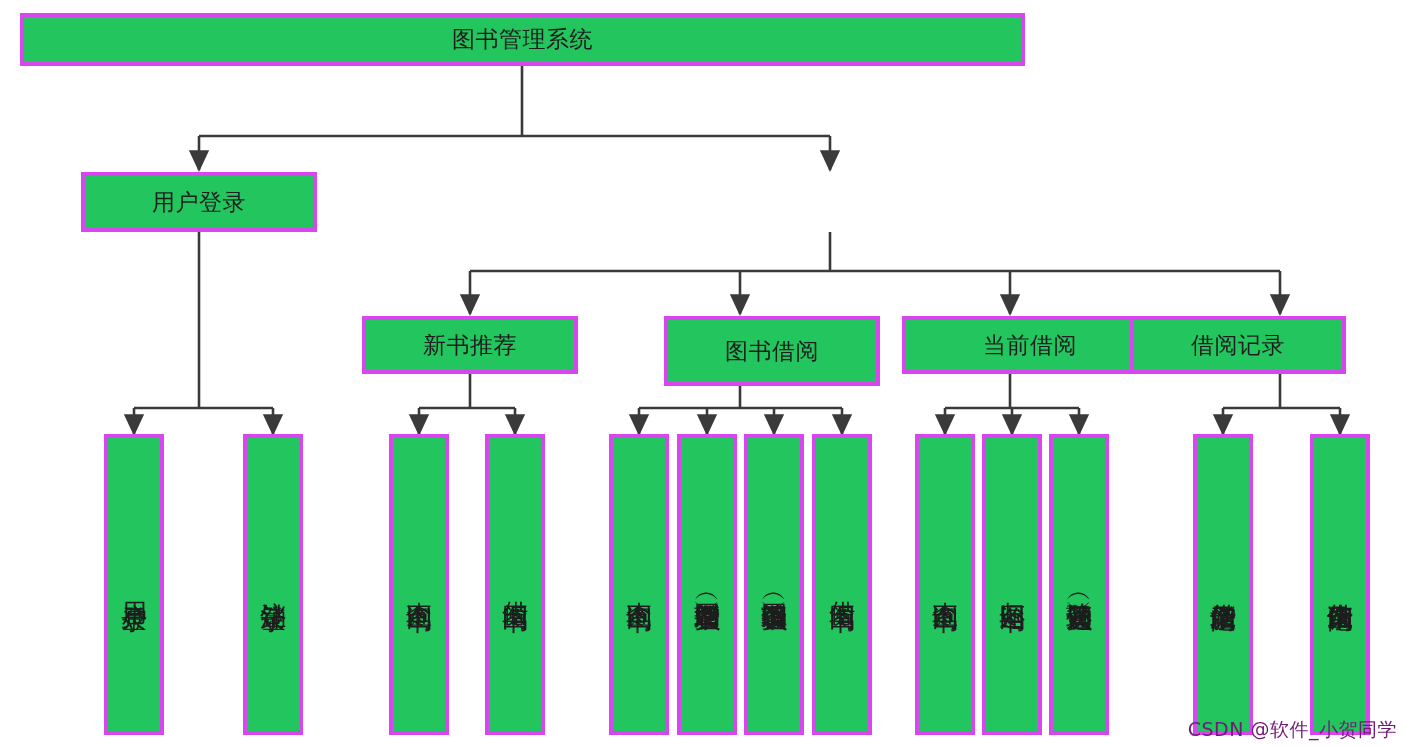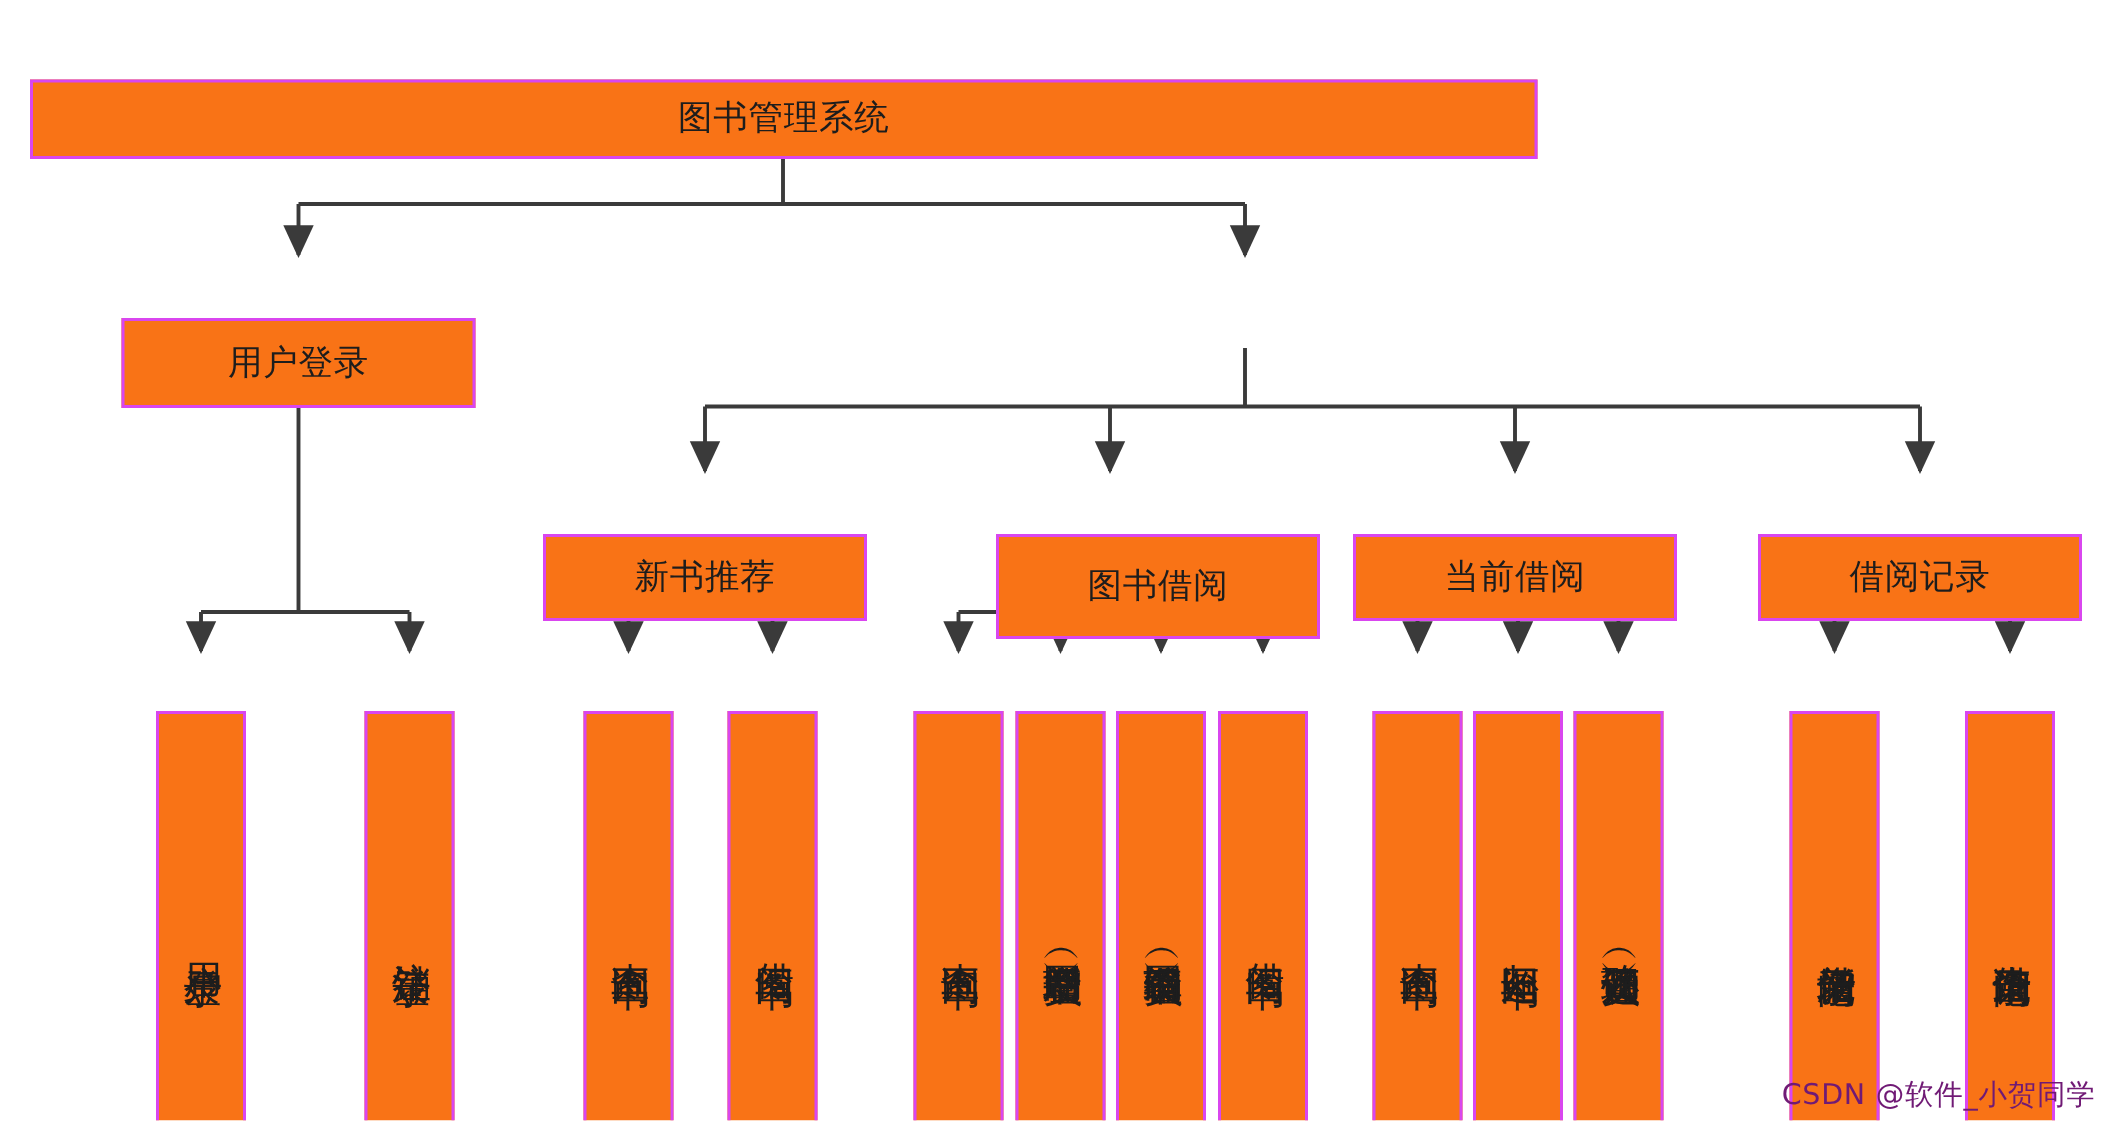--- a/index.html
+++ b/index.html
@@ -20,28 +20,27 @@
   svg#wires {
     position: absolute;
     left: 0;
     top: 0;
     width: 1405px;
     height: 747px;
   }
   .node {
     position: absolute;
     box-sizing: border-box;
-    border: 2px solid #d946ef;
-    background: #f97316;
+    border: 4px solid #d946ef;
+    background: #22c55e;
     display: flex;
     align-items: center;
     justify-content: center;
     color: #1d1d1d;
     z-index: 3;
-    margin-top: 40px;
   }
   .node .label {
     display: block;
     text-align: center;
     line-height: 1.0;
   }
   
   .node.horiz .label {
     font-size: 23px;
     letter-spacing: 0.5px;
@@ -139,24 +138,24 @@
   <div class="node horiz" style="left:81px; top:172px; width:236px; height:60px;">
     <span class="label">用户登录</span>
   </div>
 
   <div class="node horiz" style="left:362px; top:316px; width:216px; height:58px;align-items:center;">
     <span class="label">新书推荐</span>
   </div>
   <div class="node horiz" style="left:664px; top:316px; width:216px; height:70px;">
     <span class="label">图书借阅</span>
   </div>
-  <div class="node horiz" style="left:902px; top:316px; width:216px; height:58px;">
+  <div class="node horiz" style="left:902px; top:316px; width:256px; height:58px;">
     <span class="label">当前借阅</span>
   </div>
-  <div class="node horiz" style="left:1172px; top:316px; width:216px; height:58px;">
+  <div class="node horiz" style="left:1130px; top:316px; width:216px; height:58px;">
     <span class="label">借阅记录</span>
   </div>
 
   <div class="node vert" style="left:104px; top:434px; width:60px; height:301px;">
     <span class="label">用户登录</span>
   </div>
   <div class="node vert" style="left:243px; top:434px; width:60px; height:301px;">
     <span class="label">注销登录</span>
   </div>
 

